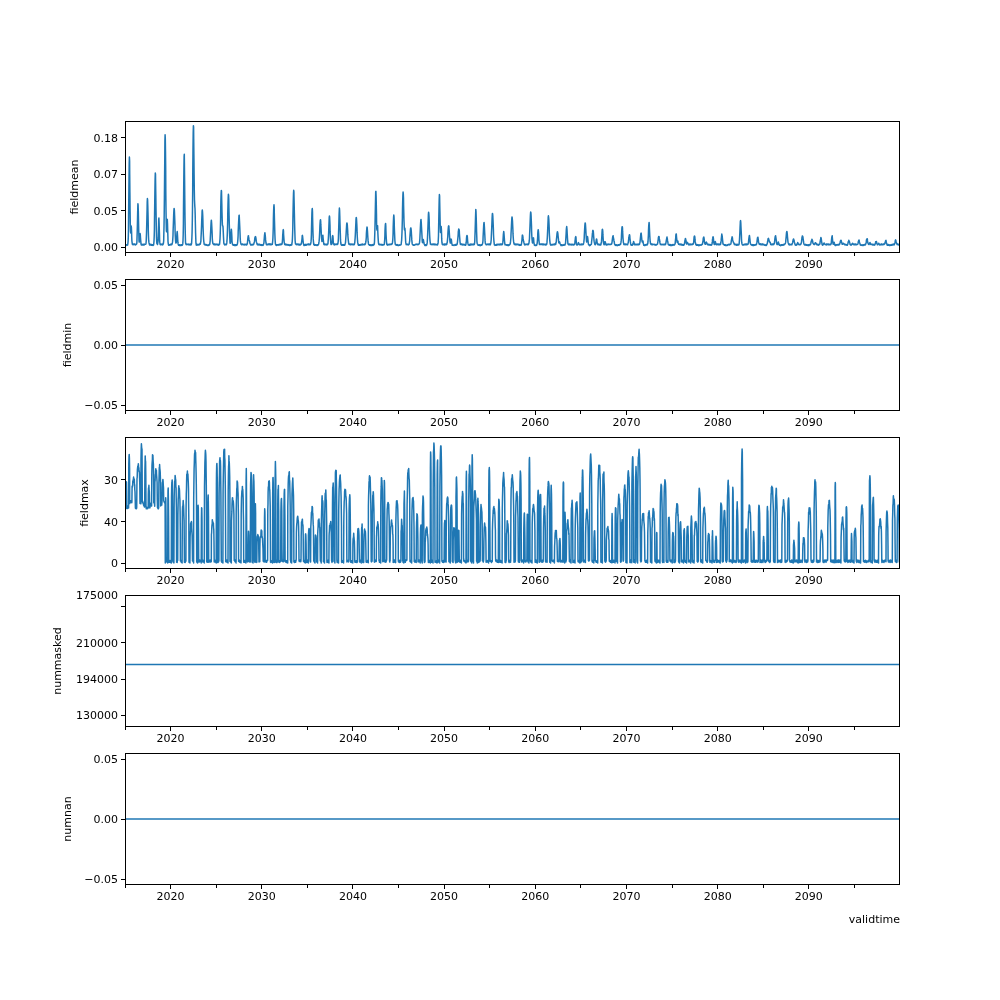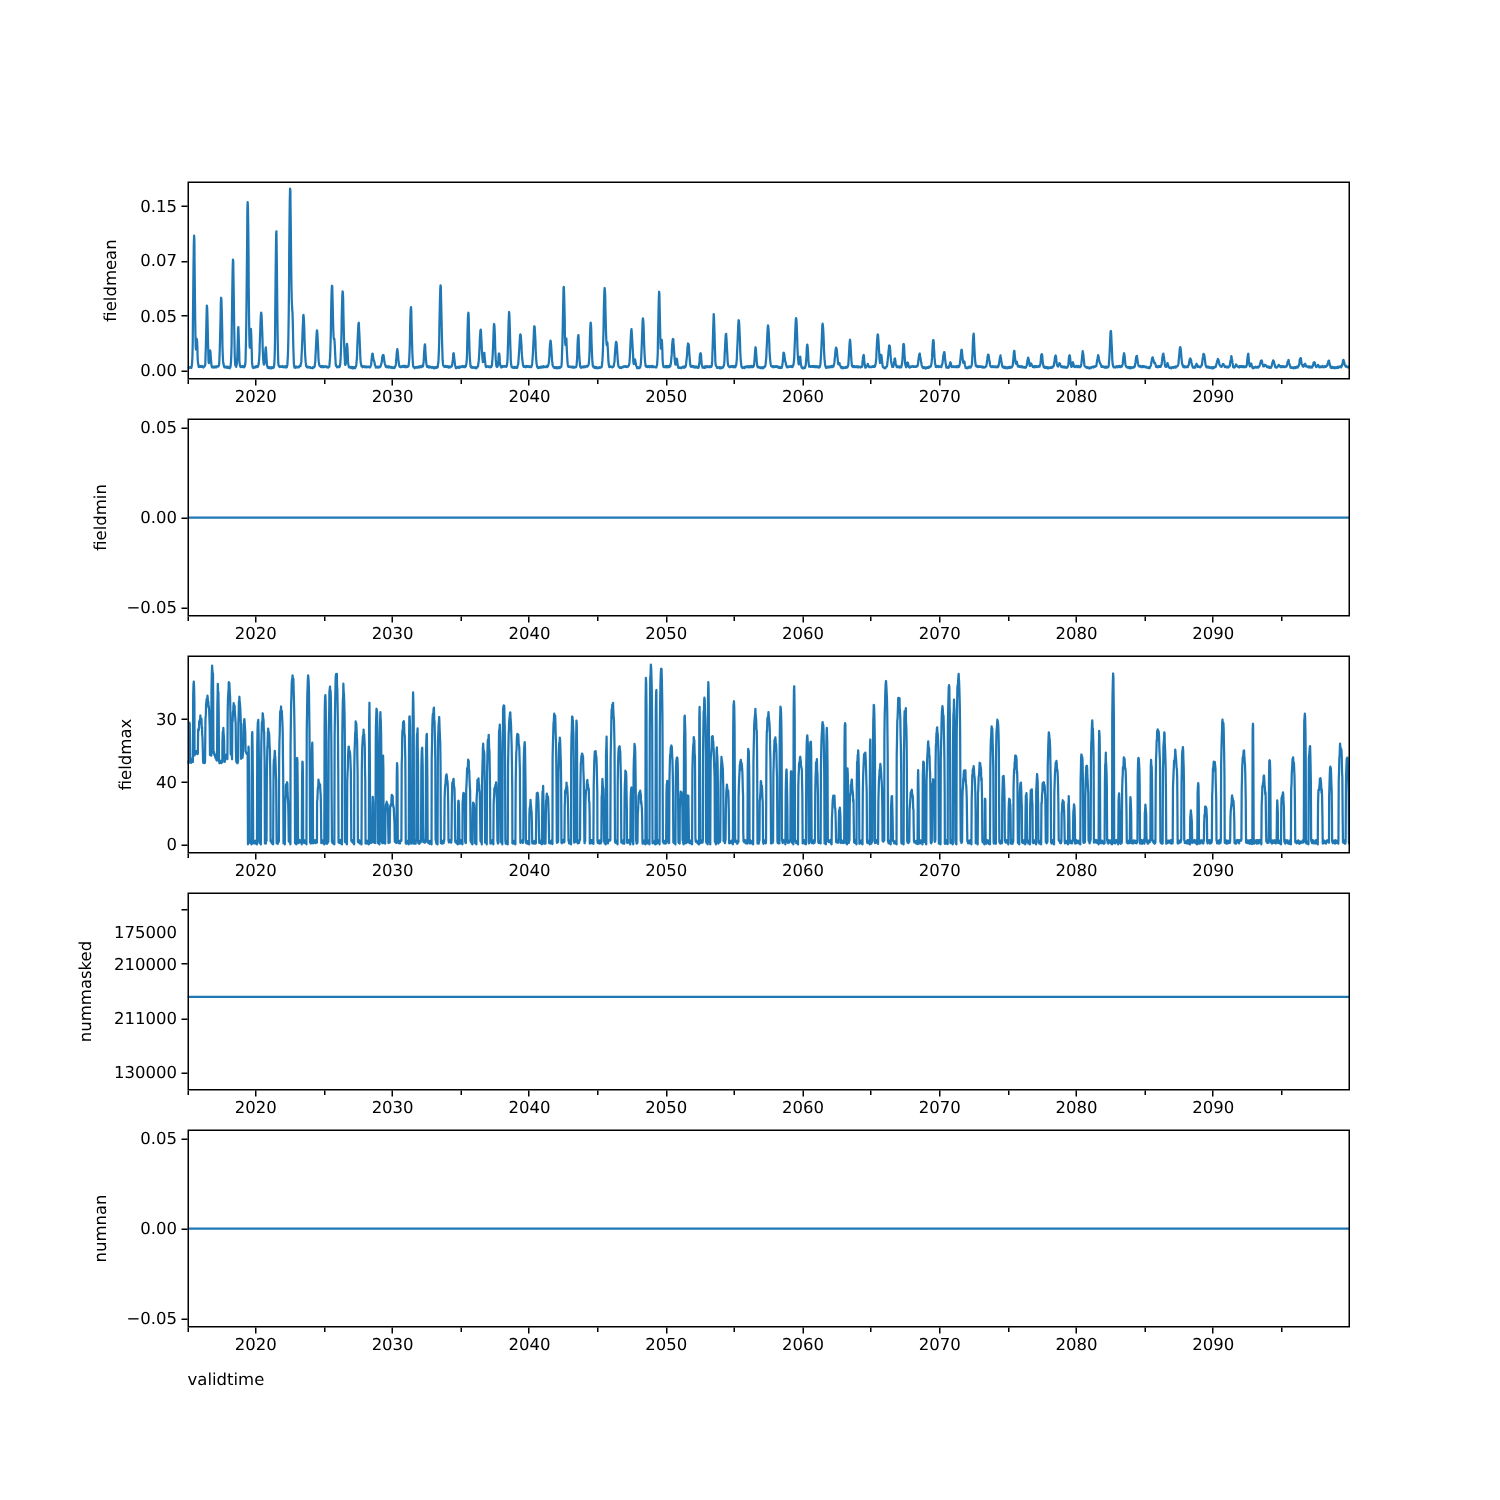--- a/index.html
+++ b/index.html
@@ -25,21 +25,21 @@
   .ytick{position:absolute;height:1px;width:4px;right:100%;background:#000;margin-top:-0.5px;}
   .yticklabel{
     position:absolute;right:calc(100% + 7px);transform:translateY(-50%);
     font-size:11px;white-space:nowrap;
   }
   .ylabel{
     position:absolute;transform:translate(-50%,-50%) rotate(-90deg);
     font-size:11px;white-space:nowrap;
   }
   .fig-xlabel{
-    position:absolute;left:125px;width:775px;top:913px;text-align:left;
+    position:absolute;left:125px;width:775px;top:913px;text-align:right;
     font-size:11px;
   }
 </style>
 </head>
 <body>
 
 <div class="figure">
 
   <div class="axes" id="ax0" style="top: 121px; left: 125px; width: 775px; height: 132px;">
     <div class="ylabel" style="left: -51.3px; top: 66px;">fieldmean</div>
@@ -72,21 +72,21 @@
       <div class="xtick minor" style="left: 547.059px; top: 132px;"></div>
       <div class="xtick minor" style="left: 638.235px; top: 132px;"></div>
       <div class="xtick minor" style="left: 729.412px; top: 132px;"></div>
       <div class="ytick" style="top: 126px;"></div>
       <div class="yticklabel" style="top: 126px;">0.00</div>
       <div class="ytick" style="top: 89.6364px;"></div>
       <div class="yticklabel" style="top: 89.6364px;">0.05</div>
       <div class="ytick" style="top: 53.2727px;"></div>
       <div class="yticklabel" style="top: 53.2727px;">0.07</div>
       <div class="ytick" style="top: 16.9091px;"></div>
-      <div class="yticklabel" style="top: 16.9091px;">0.15</div>
+      <div class="yticklabel" style="top: 16.9091px;">0.18</div>
     </div>
   <div class="axes" id="ax1" style="top: 279px; left: 125px; width: 775px; height: 132px;">
     <div class="ylabel" style="left: -58.5px; top: 66px;">fieldmin</div>
   <svg width="775" height="132" viewBox="0 0 775 132" class="plot">
         <path d="M0.0 66.0L775.0 66.0" fill="none" stroke="#1f77b4" stroke-width="1.5" stroke-linejoin="round"></path>
       </svg>
       <div class="frame"></div>
       <div class="xtick major" style="left: 45.5882px; top: 132px;"></div>
       <div class="xticklabel" style="left: 45.5882px; top: 137px;">2020</div>
       <div class="xtick major" style="left: 136.765px; top: 132px;"></div>
@@ -184,25 +184,25 @@
       <div class="xtick minor" style="left: 182.353px; top: 132px;"></div>
       <div class="xtick minor" style="left: 273.529px; top: 132px;"></div>
       <div class="xtick minor" style="left: 364.706px; top: 132px;"></div>
       <div class="xtick minor" style="left: 455.882px; top: 132px;"></div>
       <div class="xtick minor" style="left: 547.059px; top: 132px;"></div>
       <div class="xtick minor" style="left: 638.235px; top: 132px;"></div>
       <div class="xtick minor" style="left: 729.412px; top: 132px;"></div>
       <div class="ytick" style="top: 120.396px;"></div>
       <div class="yticklabel" style="top: 120.396px;">130000</div>
       <div class="ytick" style="top: 84.1319px;"></div>
-      <div class="yticklabel" style="top: 84.1319px;">211000</div>
+      <div class="yticklabel" style="top: 84.1319px;">194000</div>
       <div class="ytick" style="top: 47.8681px;"></div>
       <div class="yticklabel" style="top: 47.8681px;">210000</div>
       <div class="ytick" style="top: 11.6044px;"></div>
-      <div class="yticklabel" style="top: 27px; text-align: center;">175000</div>
+      <div class="yticklabel" style="top: 0; text-align: center;">175000</div>
     </div>
   <div class="axes" id="ax4" style="top: 753px; left: 125px; width: 775px; height: 132px;">
     <div class="ylabel" style="left: -58.5px; top: 66px;">numnan</div>
   <svg width="775" height="132" viewBox="0 0 775 132" class="plot">
         <path d="M0.0 66.0L775.0 66.0" fill="none" stroke="#1f77b4" stroke-width="1.5" stroke-linejoin="round"></path>
       </svg>
       <div class="frame"></div>
       <div class="xtick major" style="left: 45.5882px; top: 132px;"></div>
       <div class="xticklabel" style="left: 45.5882px; top: 137px;">2020</div>
       <div class="xtick major" style="left: 136.765px; top: 132px;"></div>

